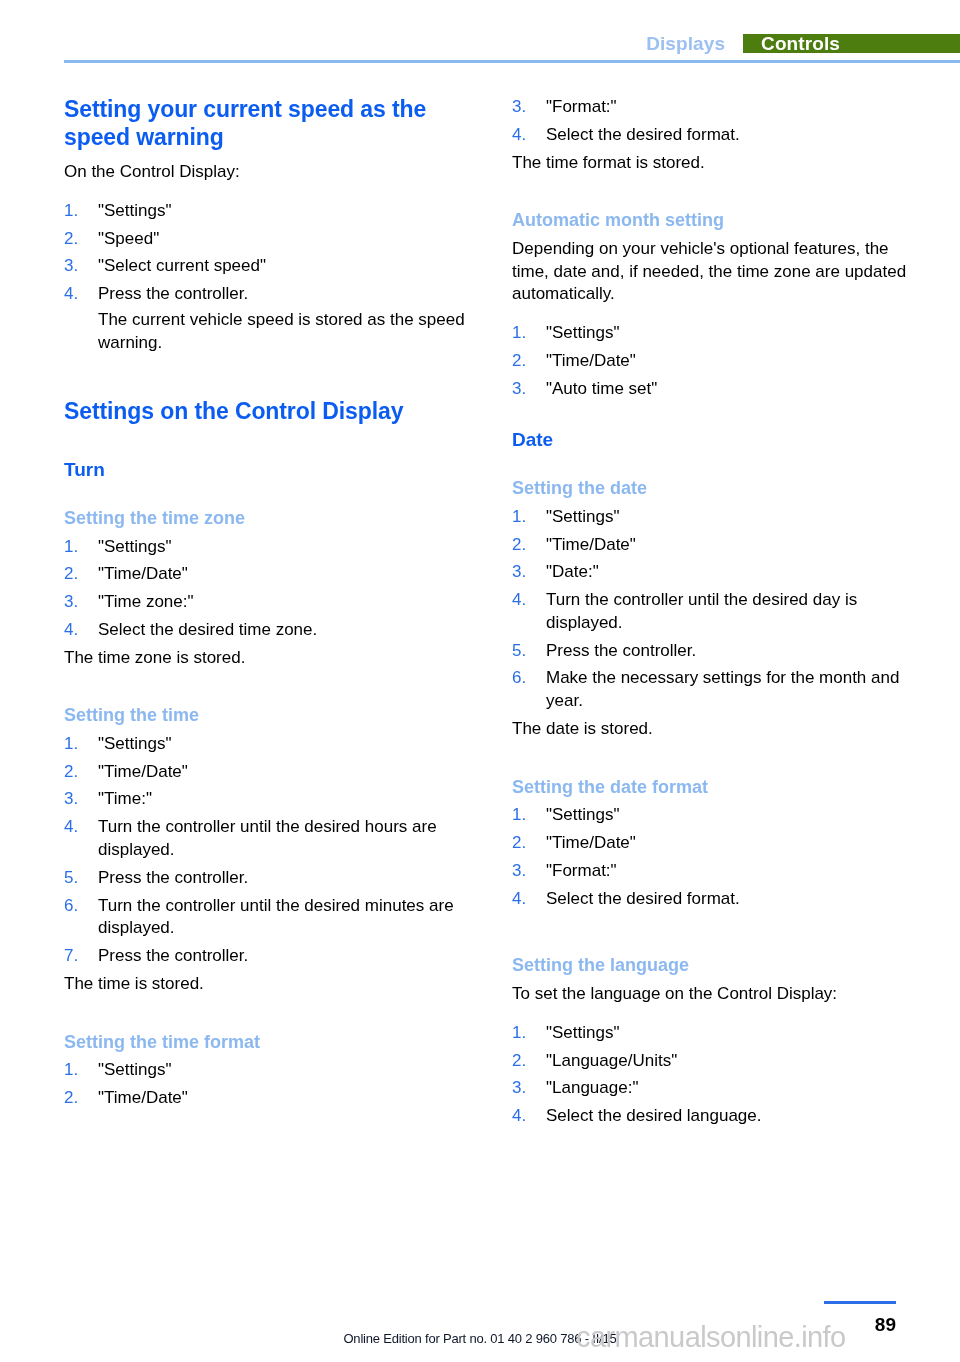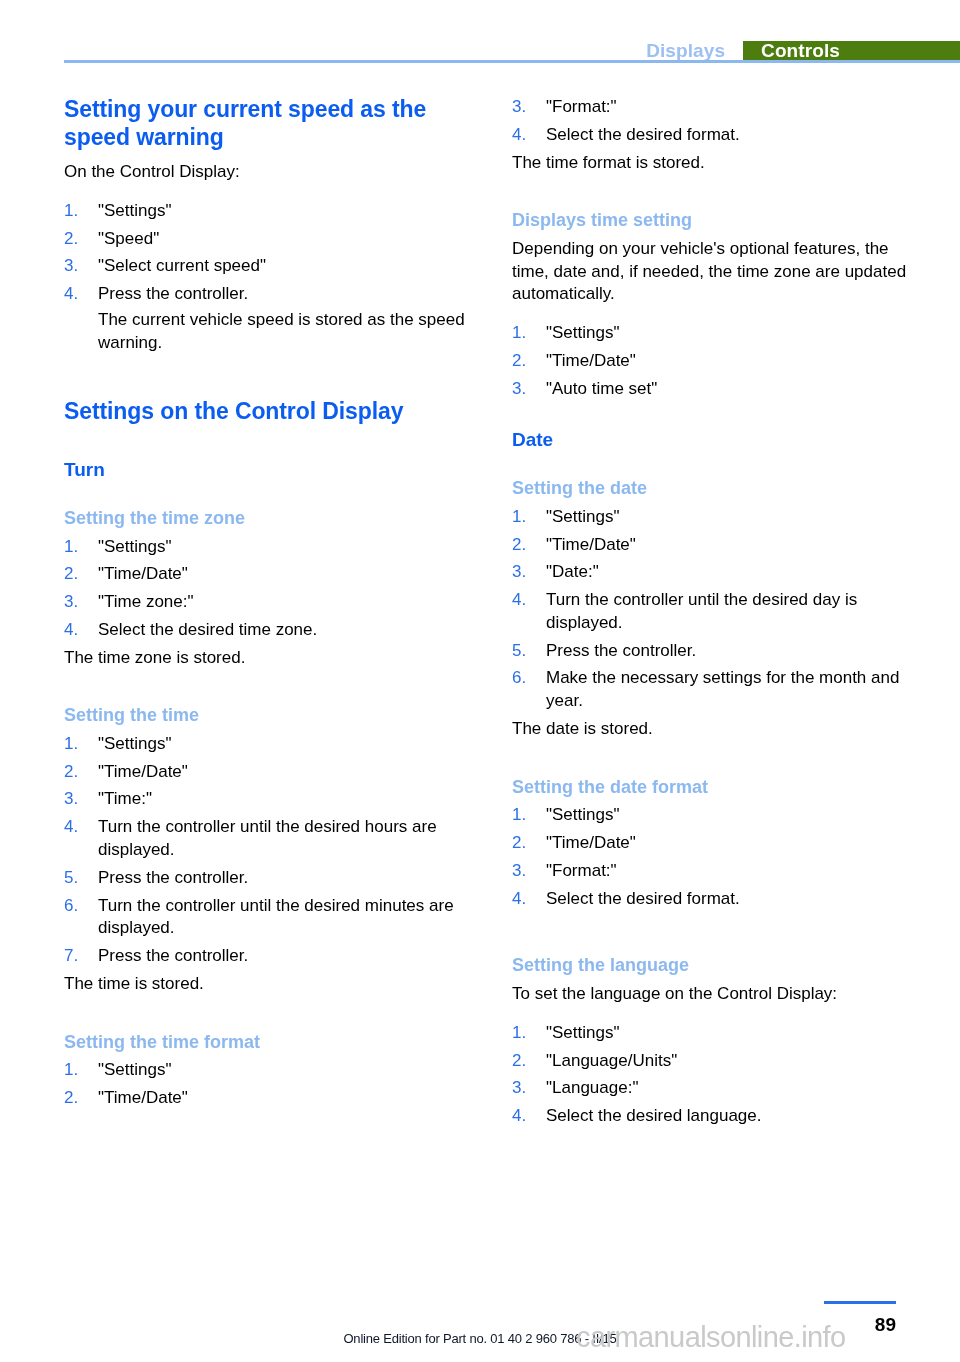--- a/index.html
+++ b/index.html
@@ -23,21 +23,21 @@
     top: 0;
     left: 0;
     width: 960px;
     height: 62px;
   }
   .tabs {
     position: absolute;
     right: 0;
     top: 26px;
     display: flex;
-    align-items: flex-end;
+    align-items: center;
     height: 34px;
   }
   .tab {
     font-size: 19px;
     font-weight: bold;
     letter-spacing: 0.1px;
     display: flex;
     align-items: center;
     padding: 0 18px 0 18px;
     line-height: 1;
@@ -257,21 +257,21 @@
 
   <div class="col col-right">
 
     <ol class="steps" style="counter-reset: step 2;">
       <li><span>"Format:"</span></li>
       <li><span>Select the desired format.</span></li>
     </ol>
     <p class="para">The time format is stored.</p>
 
     <div class="sp-lg"></div>
-    <h3 class="sub-title">Displays time setting</h3>
+    <h3 class="sub-title">Automatic month setting</h3>
     <p class="para">Depending on your vehicle's optional features, the time, date and, if needed, the time zone are updated automatically.</p>
     <div class="sp-sm"></div>
     <ol class="steps">
       <li><span>"Settings"</span></li>
       <li><span>"Time/Date"</span></li>
       <li><span>"Auto time set"</span></li>
     </ol>
 
     <div class="sp-md"></div>
     <h2 class="grp-title">Date</h2>

